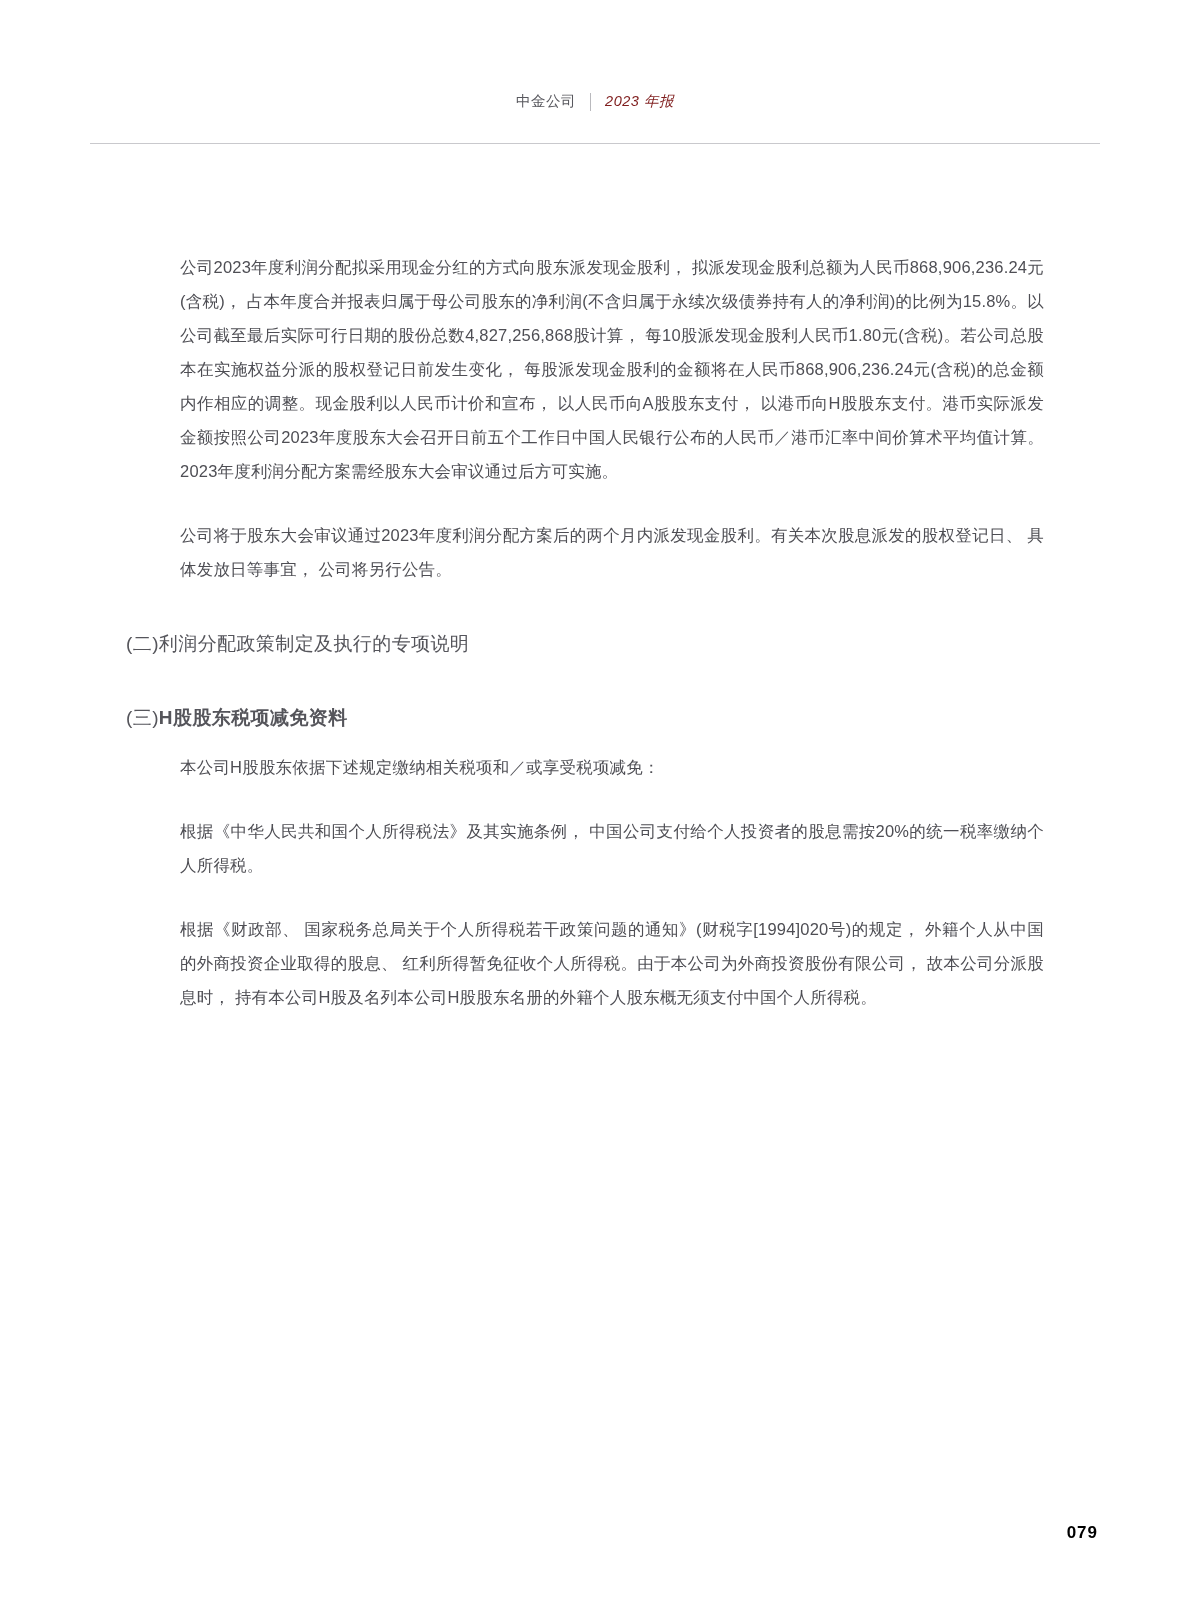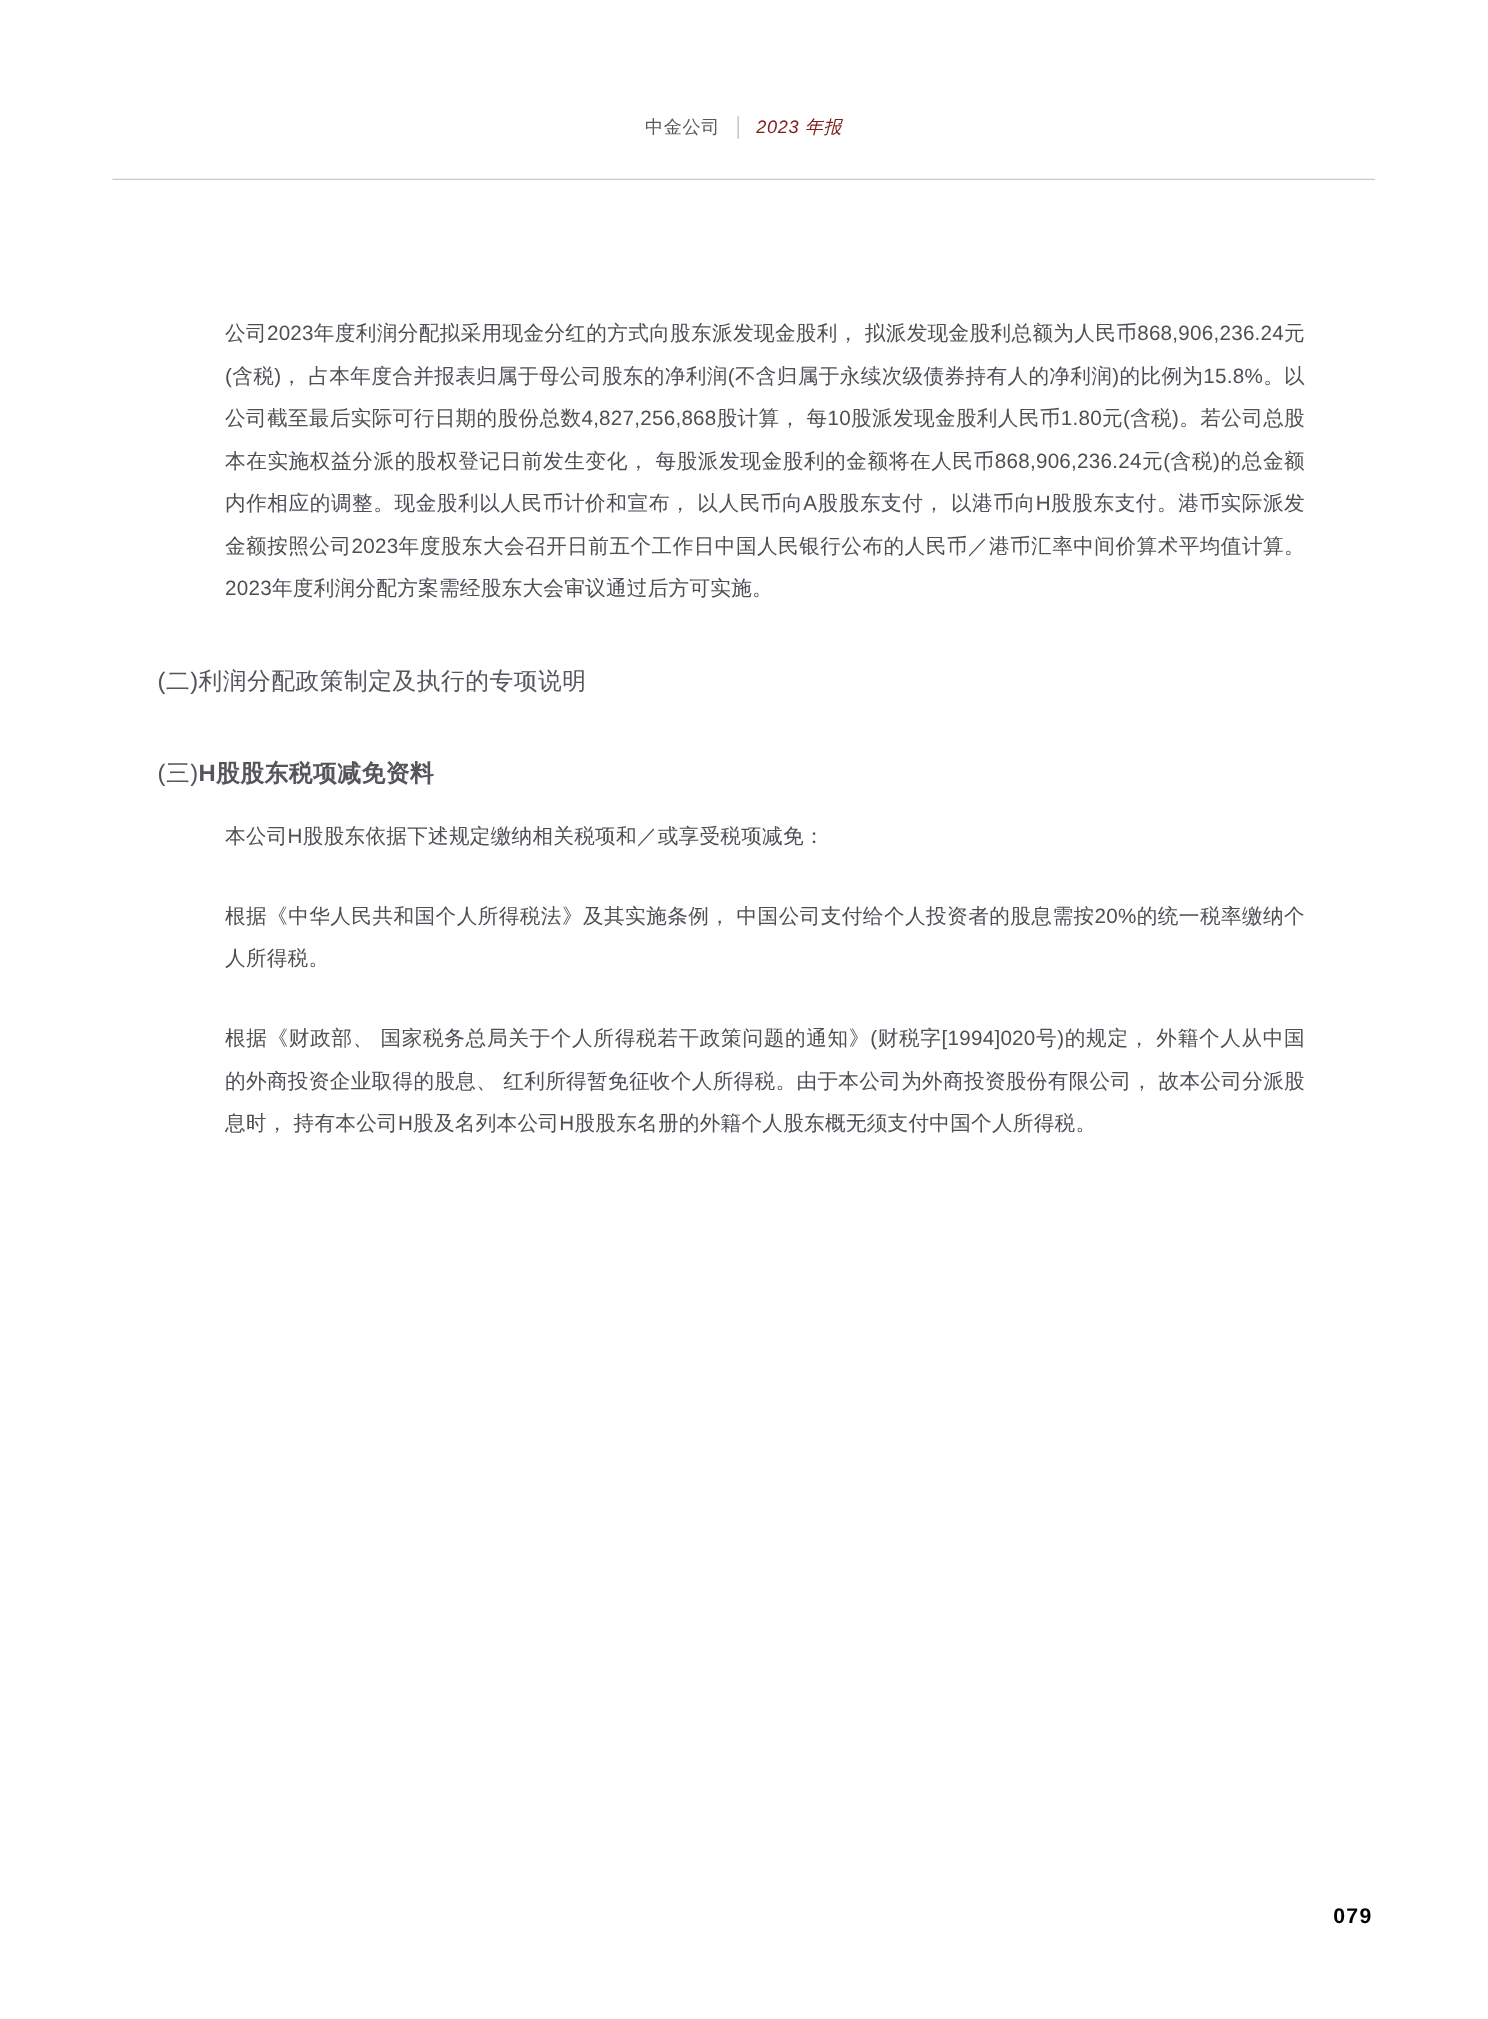--- a/index.html
+++ b/index.html
@@ -120,20 +120,21 @@
       <span class="header-divider"></span>
       <span class="header-year">2023 年报</span>
     </div>
   </div>
   <div class="header-rule"></div>
 
   <div class="content">
 
     <p class="para">公司2023年度利润分配拟采用现金分红的方式向股东派发现金股利， 拟派发现金股利总额为人民币868,906,236.24元(含税)， 占本年度合并报表归属于母公司股东的净利润(不含归属于永续次级债券持有人的净利润)的比例为15.8%。以公司截至最后实际可行日期的股份总数4,827,256,868股计算， 每10股派发现金股利人民币1.80元(含税)。若公司总股本在实施权益分派的股权登记日前发生变化， 每股派发现金股利的金额将在人民币868,906,236.24元(含税)的总金额内作相应的调整。现金股利以人民币计价和宣布， 以人民币向A股股东支付， 以港币向H股股东支付。港币实际派发金额按照公司2023年度股东大会召开日前五个工作日中国人民银行公布的人民币／港币汇率中间价算术平均值计算。2023年度利润分配方案需经股东大会审议通过后方可实施。</p>
 
+    <p class="para">公司将于股东大会审议通过2023年度利润分配方案后的两个月内派发现金股利。有关本次股息派发的股权登记日、 具体发放日等事宜， 公司将另行公告。</p>
 
     <h2 class="heading">(二)利润分配政策制定及执行的专项说明</h2>
 
 
     <h2 class="heading"><span>(三)</span><span class="hl-strong">H股股东税项减免资料</span></h2>
 
     <div class="section-body">
       <p class="para">本公司H股股东依据下述规定缴纳相关税项和／或享受税项减免：</p>
       <p class="para">根据《中华人民共和国个人所得税法》及其实施条例， 中国公司支付给个人投资者的股息需按20%的统一税率缴纳个人所得税。</p>
       <p class="para">根据《财政部、 国家税务总局关于个人所得税若干政策问题的通知》(财税字[1994]020号)的规定， 外籍个人从中国的外商投资企业取得的股息、 红利所得暂免征收个人所得税。由于本公司为外商投资股份有限公司， 故本公司分派股息时， 持有本公司H股及名列本公司H股股东名册的外籍个人股东概无须支付中国个人所得税。</p>

